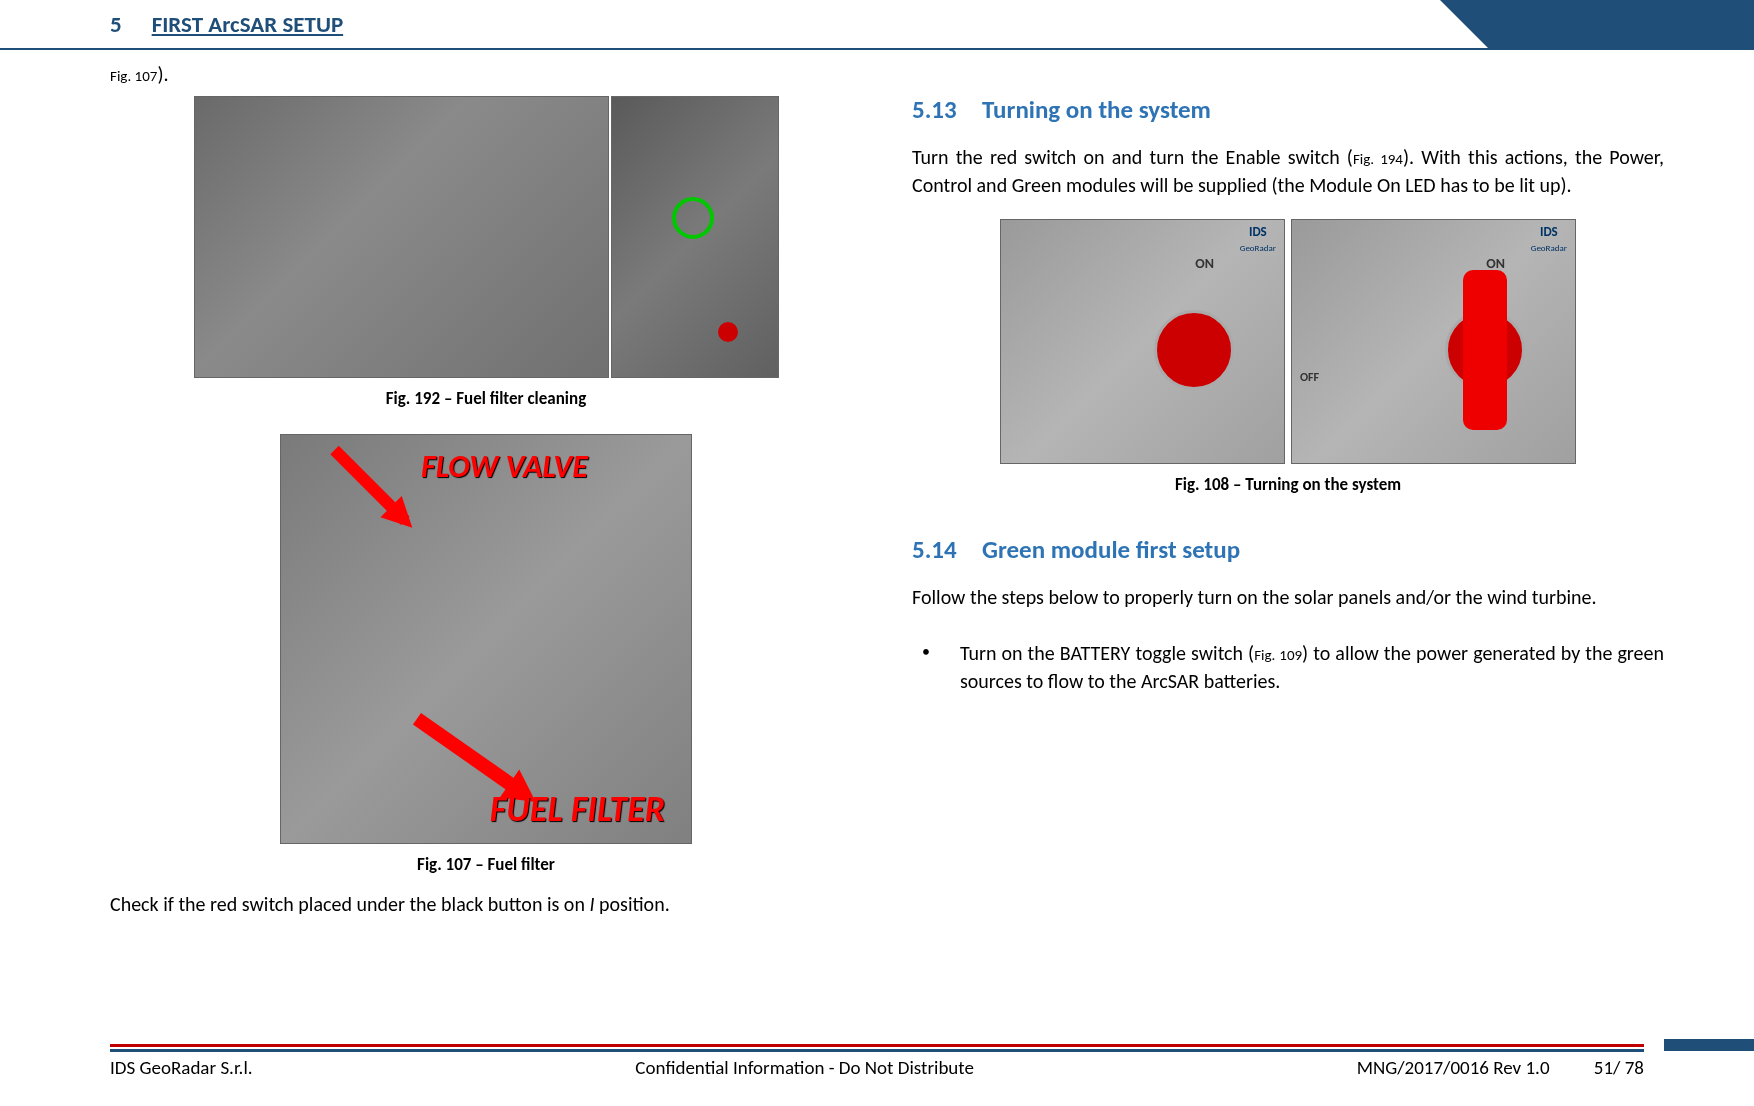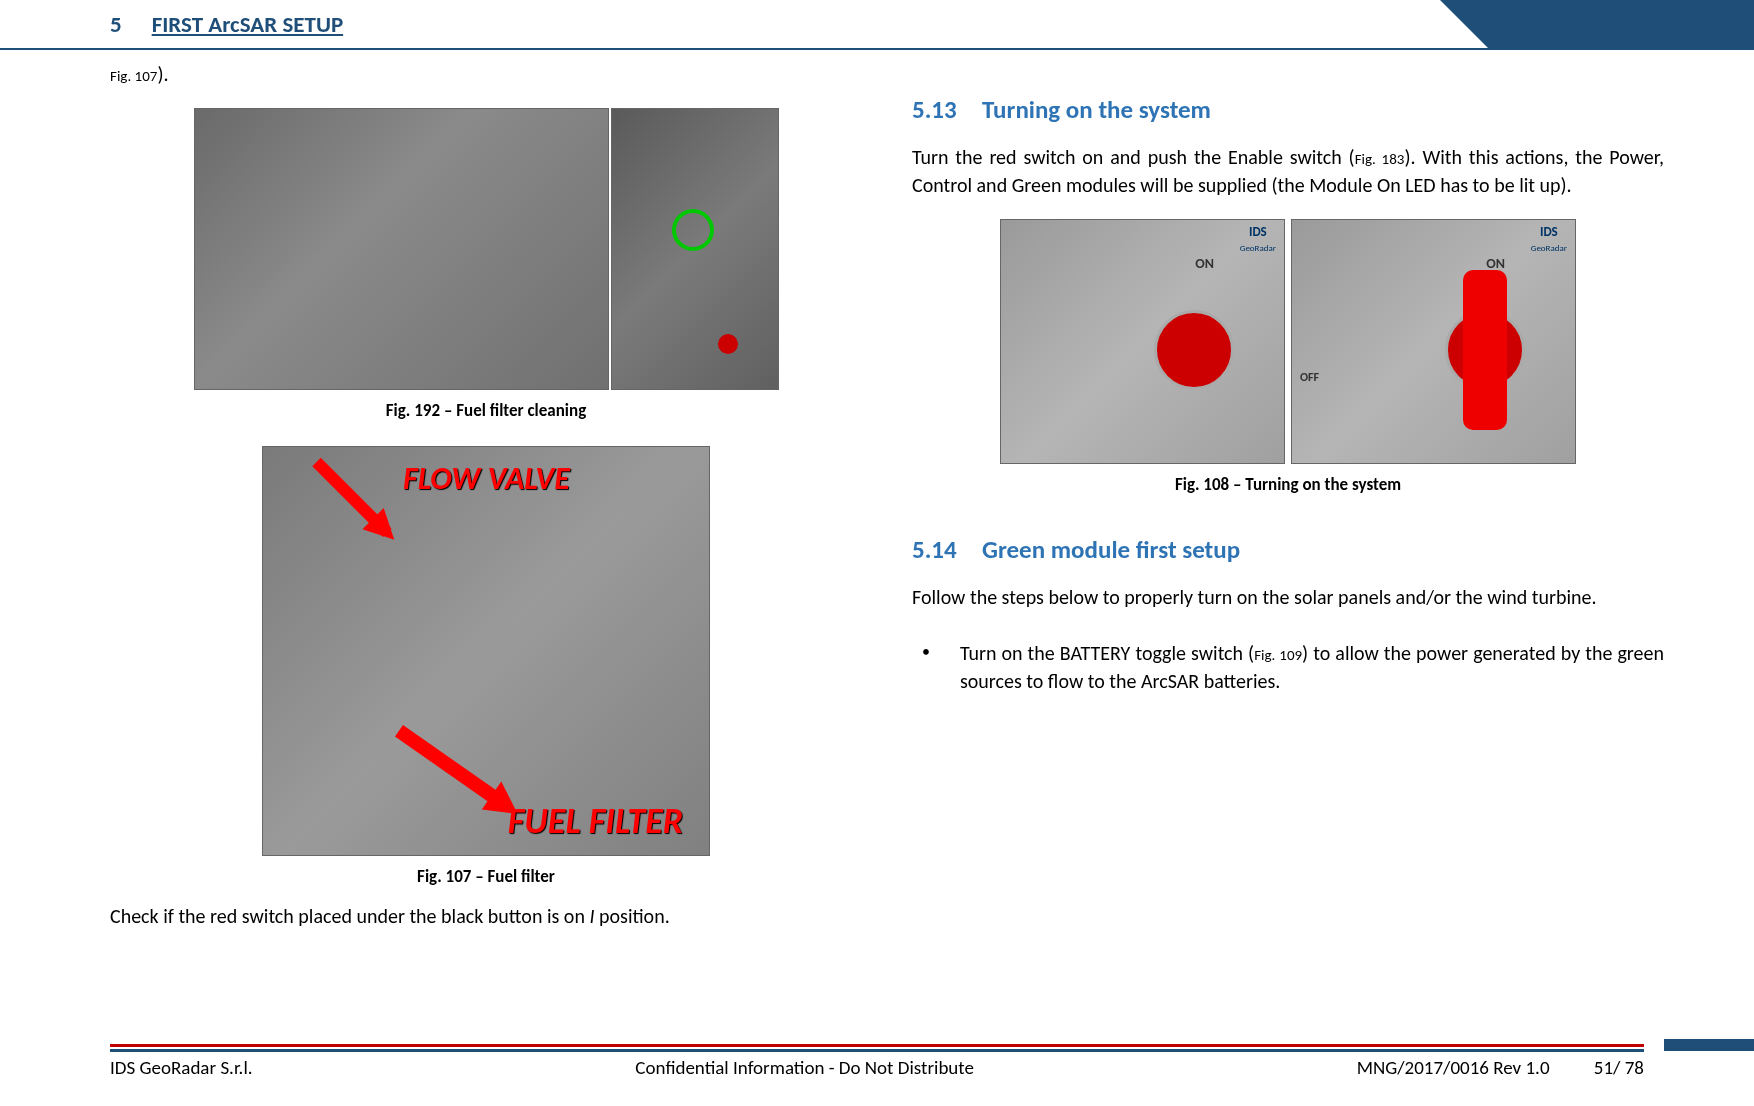--- a/index.html
+++ b/index.html
@@ -131,21 +131,21 @@
       text-align: center;
       margin-top: 10px;
       margin-bottom: 15px;
     }
     .fig107-block {
       display: flex;
       justify-content: center;
       margin-top: 10px;
     }
     .fig107 {
-      width: 448px;
+      width: 412px;
       height: 410px;
       background: linear-gradient(135deg, #7a7a7a 0%, #9a9a9a 50%, #808080 100%);
       position: relative;
     }
     .flow-valve-label {
       position: absolute;
       top: 12px;
       left: 140px;
       color: #ff0000;
       font-size: 32px;
@@ -349,21 +349,21 @@
     <span class="header-title" style="margin-left:30px;text-decoration:underline;">FIRST ArcSAR SETUP</span>
   </div>
   <div class="header-triangle"></div>
   <div class="header-right"></div>
 </div>
 <div class="header-underline"></div>
 
 <div class="content">
 
   <div class="column">
-    <div class="body-text" style="margin-bottom:20px;">
+    <div class="body-text" style="margin-bottom:8px;">
       <span class="fig-ref">Fig. 107</span><span>).</span>
     </div>
 
     <div class="figure-row" style="justify-content:center;">
       <div class="figure-placeholder fig106-left"></div>
       <div class="figure-placeholder fig106-right">
         <div class="green-circle"></div>
         <div class="red-dot"></div>
       </div>
     </div>
@@ -382,21 +382,21 @@
     <div class="body-text">
       <span>Check if the red switch placed under the black button is on </span><span class="italic">I</span><span> position.</span>
     </div>
   </div>
 
   <div class="column right-col-top">
     <div class="section-heading">
       <span class="num">5.13</span><span>Turning on the system</span>
     </div>
     <div class="body-text">
-      <span>Turn the red switch on and push the Enable switch (</span><span class="fig-ref">Fig. 183</span><span>). With this actions, the Power, Control and Green modules will be supplied (the Module On LED has to be lit up).</span>
+      <span>Turn the red switch on and turn the Enable switch (</span><span class="fig-ref">Fig. 194</span><span>). With this actions, the Power, Control and Green modules will be supplied (the Module On LED has to be lit up).</span>
     </div>
 
     <div class="fig108-block">
       <div class="figure-placeholder fig108-left">
         <div class="ids-label">
           <span>IDS</span><br>
           <span style="font-size:9px;font-weight:normal;">GeoRadar</span>
         </div>
         <div class="on-label">ON</div>
         <div class="red-switch"></div>

